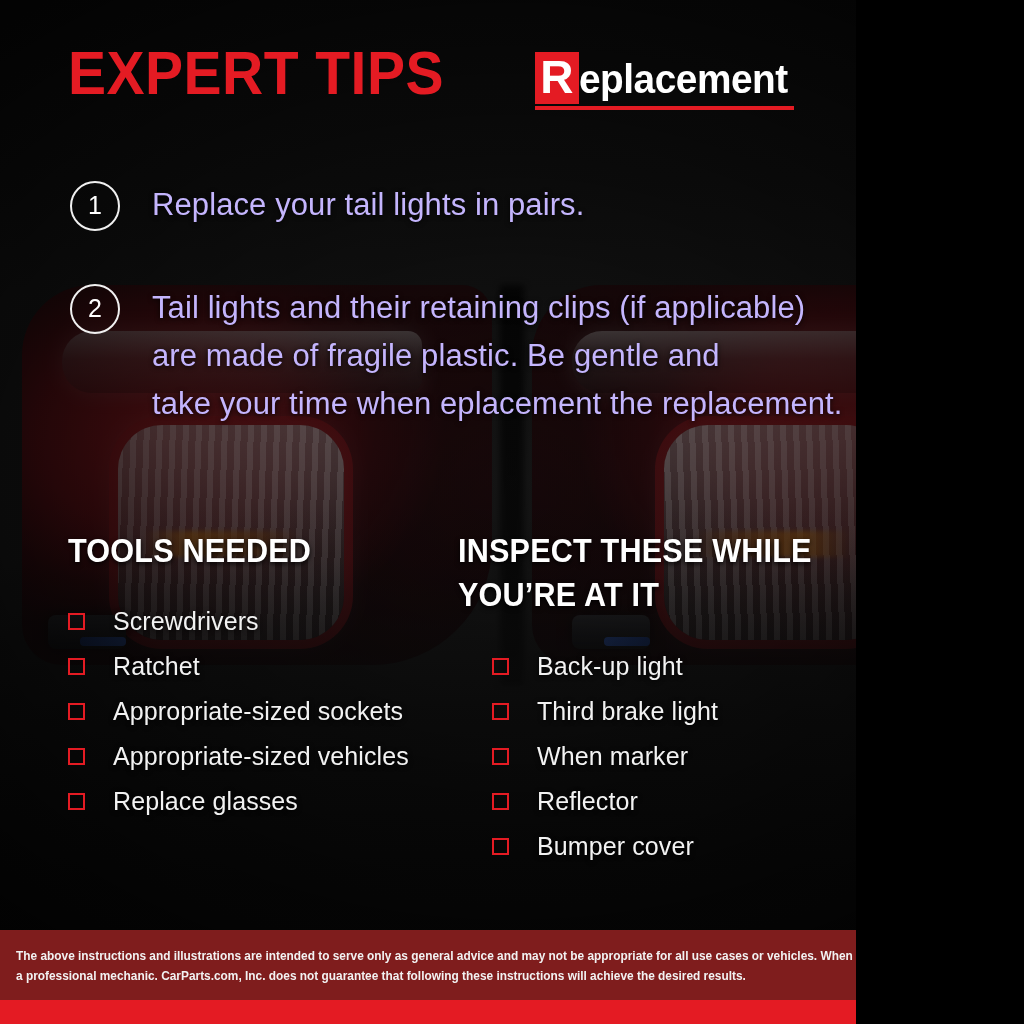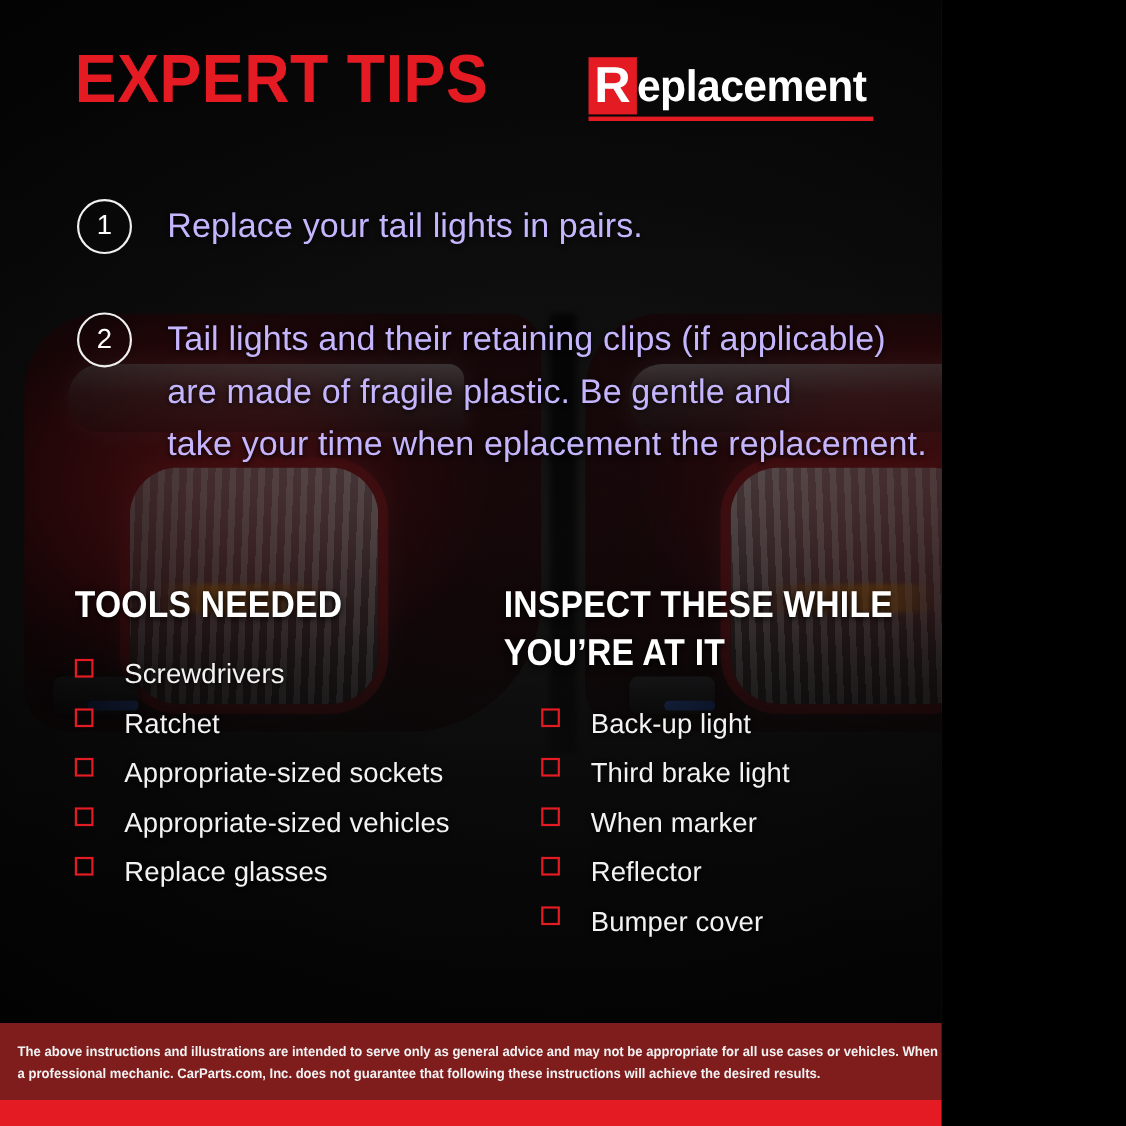--- a/index.html
+++ b/index.html
@@ -120,21 +120,21 @@
     position:absolute;color:#fff;font-size:34px;font-weight:bold;
     font-family:"Liberation Sans", sans-serif;letter-spacing:.2px;
     transform:scaleX(.9);transform-origin:left top;line-height:44px;
     text-shadow:0 2px 6px rgba(0,0,0,.9);white-space:pre-line;
   }
   #head-tools{left:68px;top:528px;}
   #head-inspect{left:458px;top:528px;}
 
   .list{position:absolute;}
   .list li{
-    list-style:none;display:flex;height:45px;
+    list-style:none;display:flex;align-items:center;height:45px;
   }
   .list ul{margin:0;padding:0;}
   .box{
     flex:0 0 auto;width:13px;height:13px;border:2px solid #e41b23;
     margin-right:28px;
   }
   .itxt{
     color:#f2f2f2;font-size:25px;font-family:"Liberation Sans", sans-serif;
     font-weight:300;letter-spacing:.1px;
     text-shadow:0 1px 5px rgba(0,0,0,.9);

